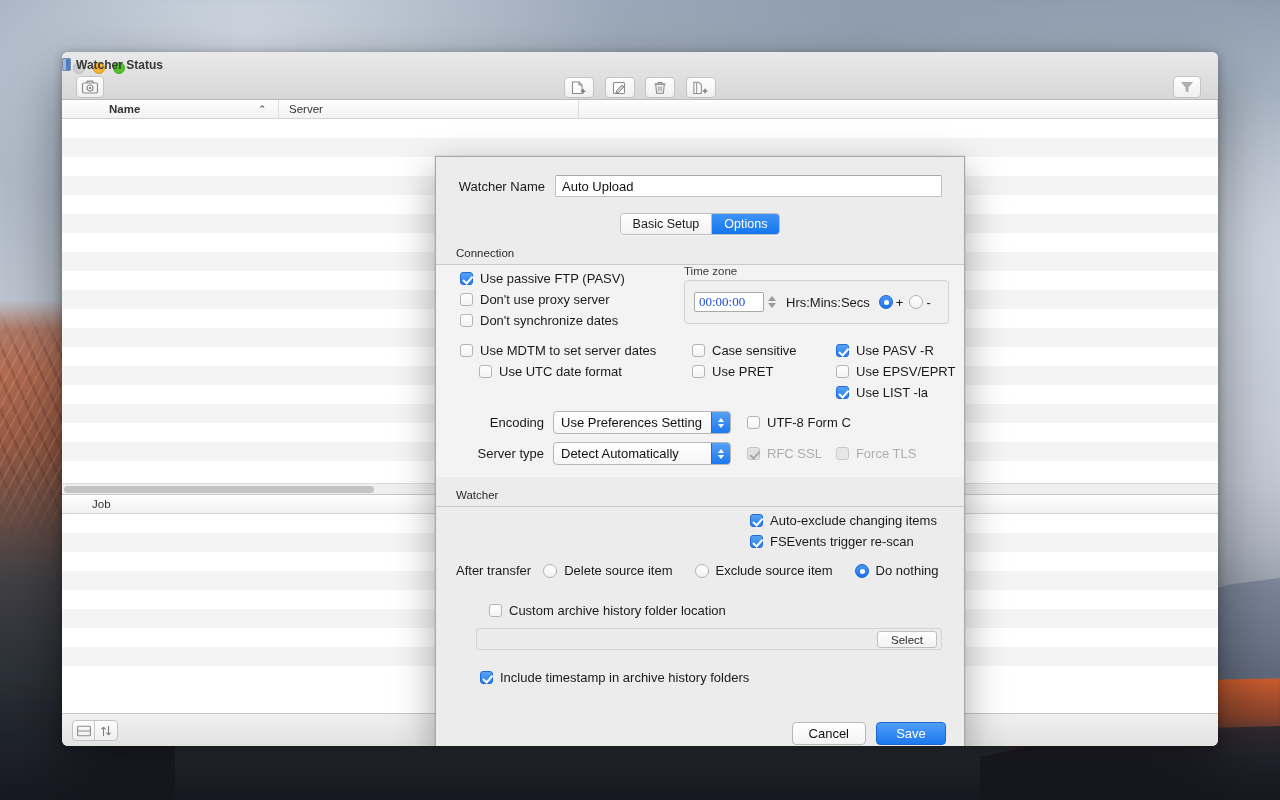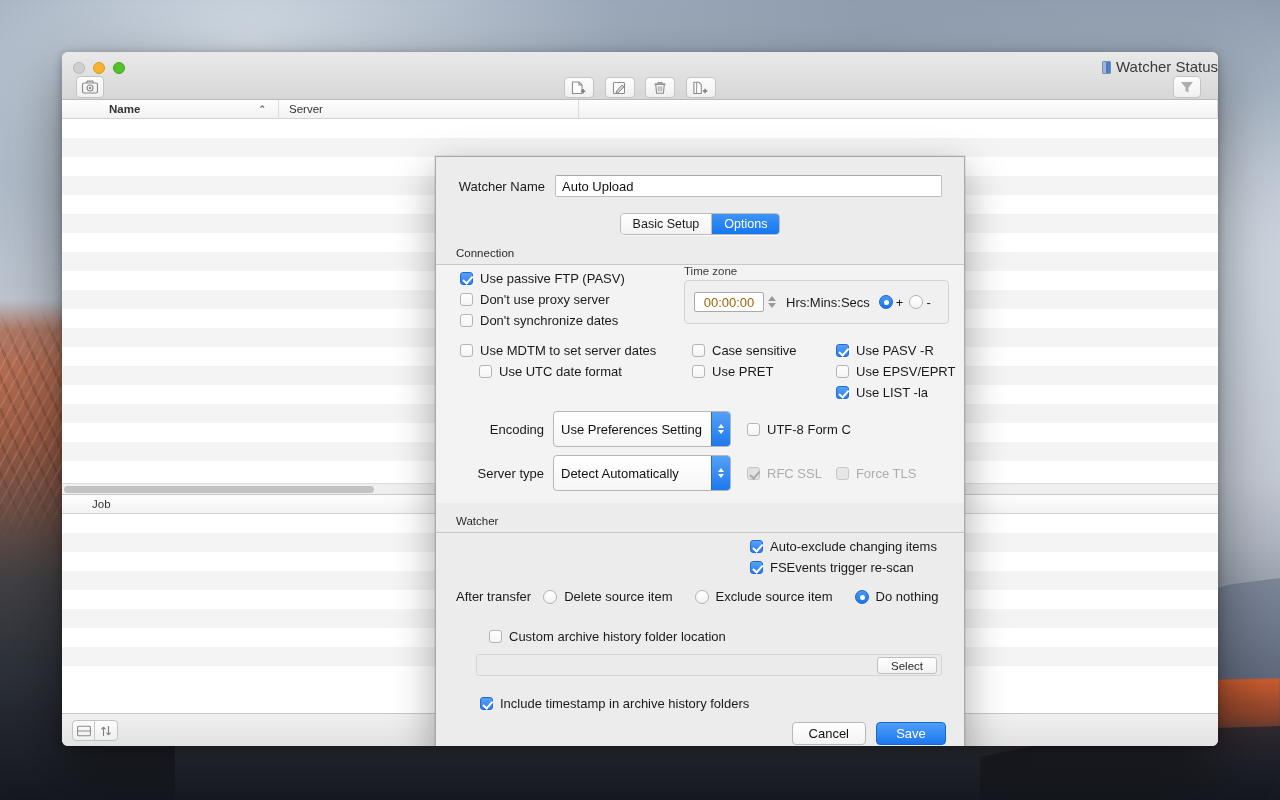--- a/index.html
+++ b/index.html
@@ -93,22 +93,23 @@
   }
   .traffic {
     position: absolute; top: 10px; width: 12px; height: 12px; border-radius: 50%;
   }
   .traffic.close   { left: 11px; background: #cfcfcf; border: 1px solid #b9b9b9; }
   .traffic.min     { left: 31px; background: #f7b32f; border: 1px solid #d39c22; }
   .traffic.max     { left: 51px; background: #53c22b; border: 1px solid #44a522; }
 
   #win-title {
     position: absolute; left: 0; right: 0; top: 6px;
-    text-align: right; font-size: 15px; color: #3a3a3a;
+    text-align: left; font-size: 12px; color: #3a3a3a;
     font-family: "Liberation Sans", sans-serif;
+    font-weight: bold;
   }
   #win-title .ticon {
     display: inline-block; width: 9px; height: 13px; vertical-align: -2px;
     margin-right: 5px;
     background: linear-gradient(to right, #9fb6d6 0%, #9fb6d6 38%, #4a7fc8 38%, #4a7fc8 100%);
     border: 1px solid #7a90ad; border-radius: 1px;
   }
 
   #toolbar-center { position: absolute; left: 0; right: 0; top: 25px; text-align: center; }
   .tb-btn {
@@ -270,21 +271,21 @@
 
   .tz-wrap { position: absolute; left: 248px; top: 0px; width: 265px; }
   .tz-title { font-size: 11.5px; color: #3a3a3a; margin-bottom: 3px; }
   .tz-box {
     height: 44px; border: 1px solid #d2d2d2; border-radius: 4px;
     background: #f0f0f0; display: flex; align-items: center; padding: 0 9px;
   }
   #tz-value {
     width: 70px; height: 20px; font-size: 13px; padding: 0 4px;
     border: 1px solid #a9a9a9; border-radius: 2px; background: #fff;
-    font-family: Liberation Sans, sans-serif; color: #a16207; outline: none; text-align: center;
+    font-family: Liberation Serif, serif; color: #1d4ed8; outline: none;
   }
   .stepper {
     width: 12px; height: 20px; margin-left: 2px; position: relative;
     display: flex; flex-direction: column; justify-content: center; align-items: center;
   }
   .stepper .ar { width: 0; height: 0; border-left: 4px solid transparent; border-right: 4px solid transparent; }
   .stepper .up { border-bottom: 5px solid #9a9a9a; margin-bottom: 2px; }
   .stepper .dn { border-top: 5px solid #9a9a9a; }
   .tz-unit { margin-left: 8px; font-size: 13px; }
   .tz-sign { margin-left: 9px; display: flex; align-items: center; font-size: 13px; }
@@ -293,21 +294,21 @@
 
   .tri-row { position: absolute; left: 24px; top: 78px; width: 490px; }
   .tri-col-1 { position: absolute; left: 0; top: 0; width: 224px; }
   .tri-col-2 { position: absolute; left: 232px; top: 0; width: 130px; }
   .tri-col-3 { position: absolute; left: 376px; top: 0; width: 140px; }
   .tri-col-1 .chk, .tri-col-2 .chk, .tri-col-3 .chk { display: flex; margin-bottom: 6px; }
 
   .form-row { display: flex; align-items: center; margin-top: 2px; }
   .form-lbl { width: 117px; text-align: right; padding-right: 9px; font-size: 13px; }
   .popup {
-    width: 178px; height: 36px; border-radius: 4px; position: relative;
+    width: 178px; height: 23px; border-radius: 4px; position: relative;
     background: linear-gradient(to bottom, #ffffff, #f6f6f6);
     border: 1px solid #b6b6b6;
     display: flex; align-items: center; padding-left: 7px;
     font-size: 13px; color: #111; overflow: hidden;
   }
   .popup .arrows {
     position: absolute; right: 0; top: 0; width: 19px; height: 100%;
     background: linear-gradient(to bottom, #56a0f6, #1d79ef);
     border-left: 1px solid #1f6ad4;
     display: flex; flex-direction: column; justify-content: center; align-items: center;

